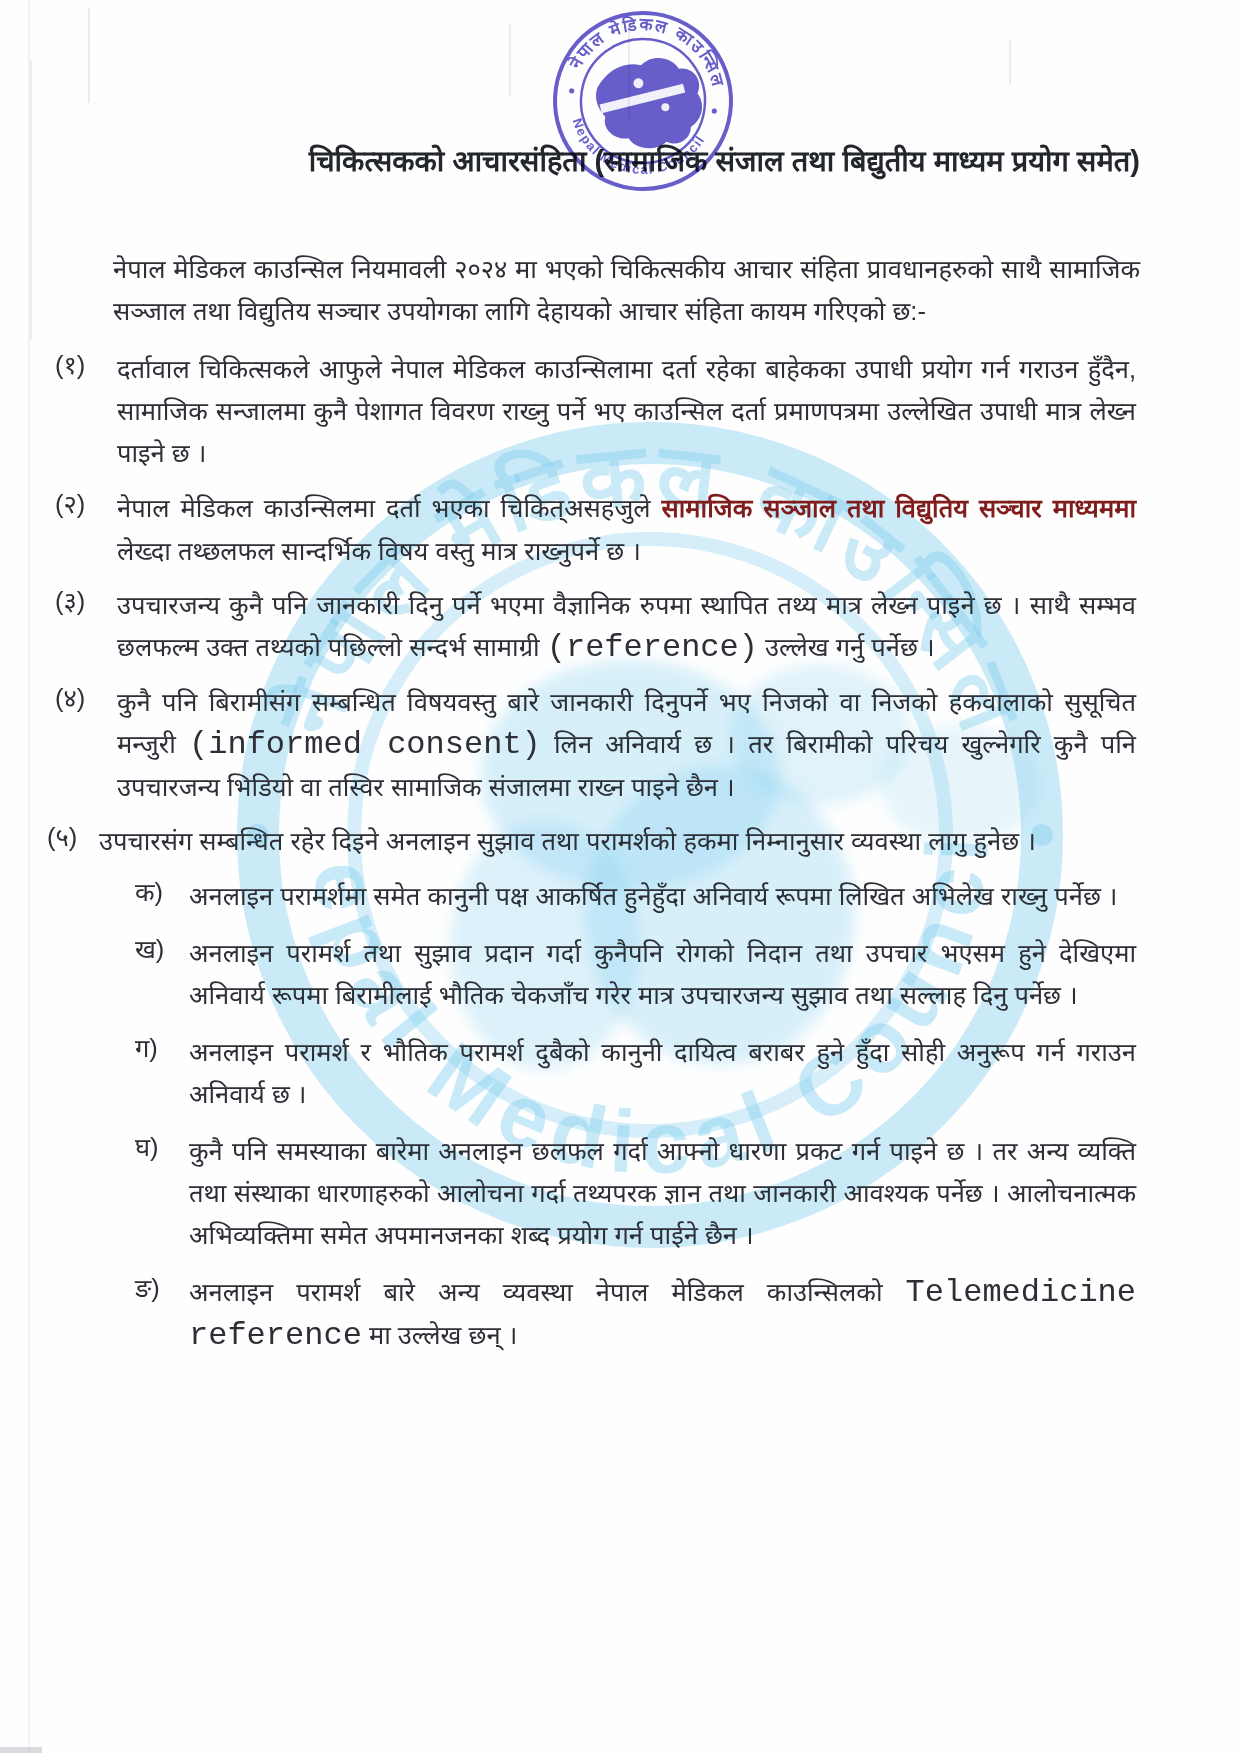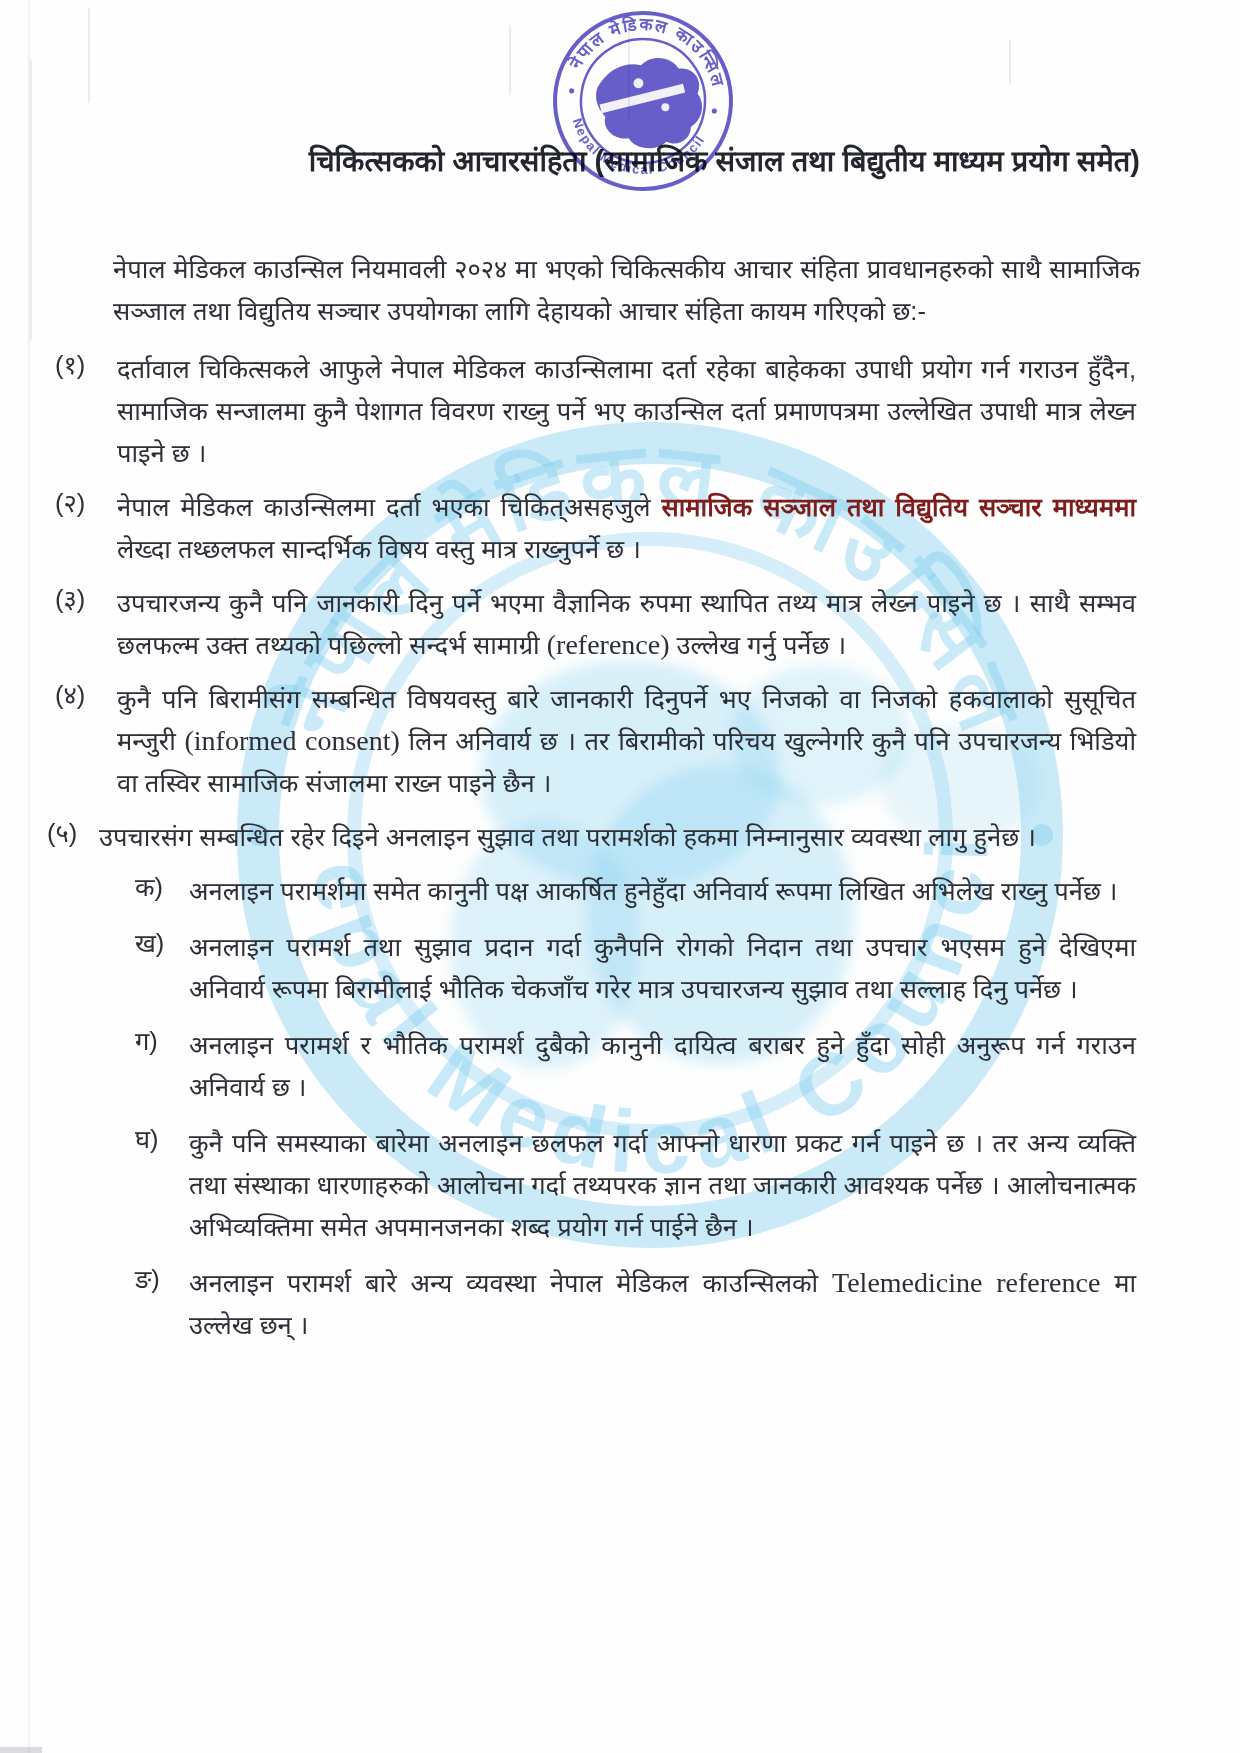--- a/index.html
+++ b/index.html
@@ -31,21 +31,21 @@
   }
   .item{display:flex;font-size:25.5px;line-height:42px;margin-bottom:4px;}
   .item .num{flex:0 0 58px;}
   .item .txt{flex:1;text-align:justify;margin:4px;}
   .item.tight{margin-left:-8px;}
   .item.tight .num{flex:0 0 48px;}
   .sublist{margin-left:80px;}
   .sublist .item{margin-bottom:6px;}
   .sublist .item .num{flex:0 0 50px;}
   .bd{font-weight:bold;color:#7f1d1d;}
-  .lat{font-family:Liberation Serif, serif;font-size:28px;}
+  .lat{font-family:Liberation Mono, monospace;font-size:32px;}
 </style>
 </head>
 <body>
 
 <div class="page">
 
   <svg class="wm" width="900" height="940" viewBox="0 0 900 940" aria-hidden="true">
     <defs>
       <filter id="soft">
           <feGaussianBlur stdDeviation="7"></feGaussianBlur>

